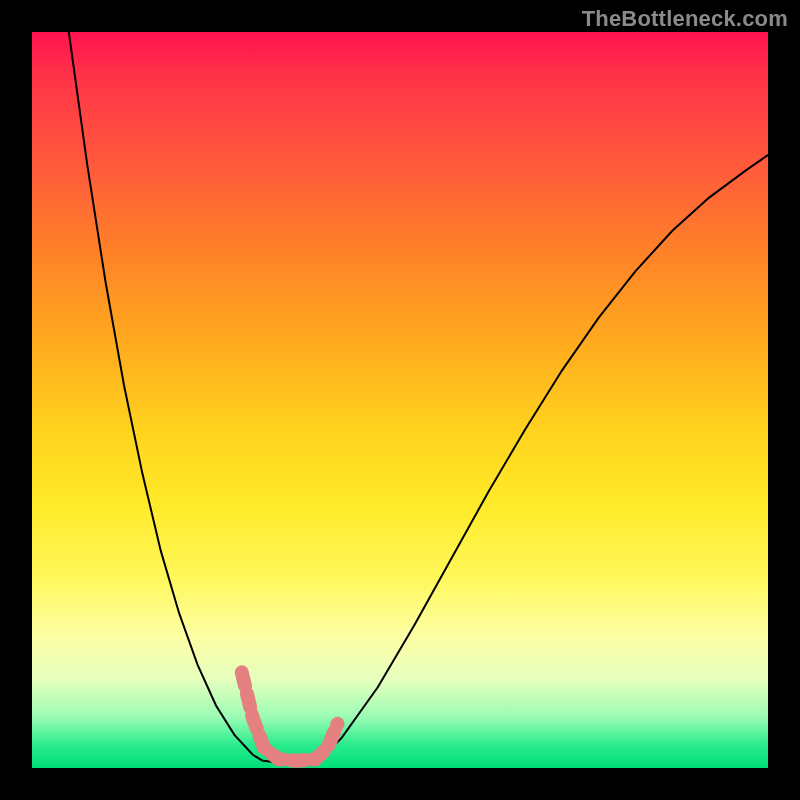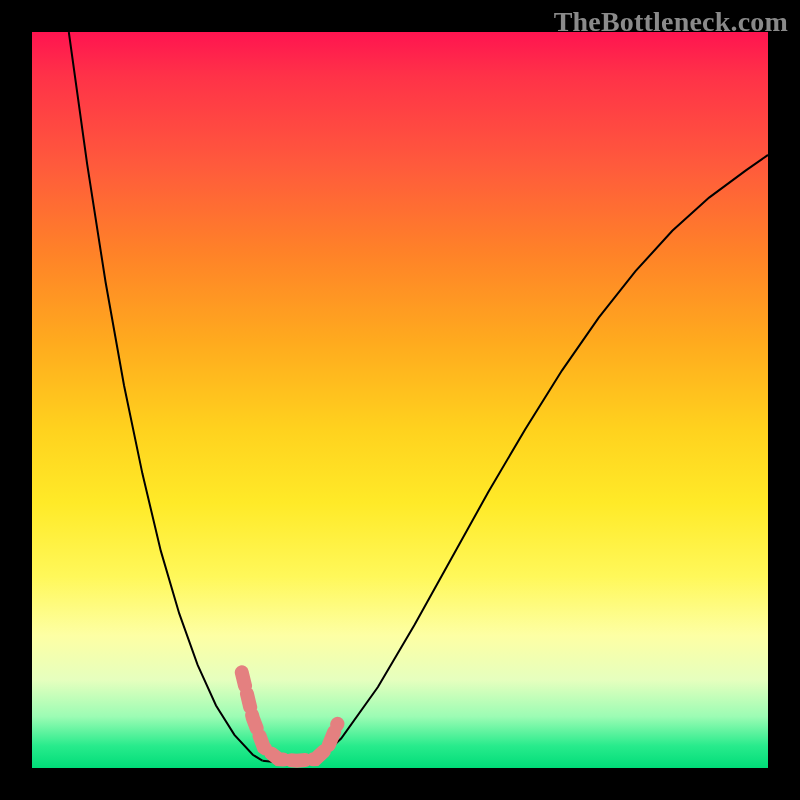--- a/index.html
+++ b/index.html
@@ -36,22 +36,22 @@
     position: absolute;
     left: 0;
     top: 0;
     width: 736px;
     height: 736px;
   }
   .watermark {
     position: absolute;
     top: 6px;
     right: 12px;
-    font-family: Liberation Serif, serif;
-    font-size: 28px;
+    font-family: Liberation Sans, sans-serif;
+    font-size: 22px;
     font-weight: 600;
     color: #8a8a8a;
     letter-spacing: 0.2px;
     user-select: none;
   }
   .curve {
     fill: none;
     stroke: #000;
     stroke-width: 2;
   }

